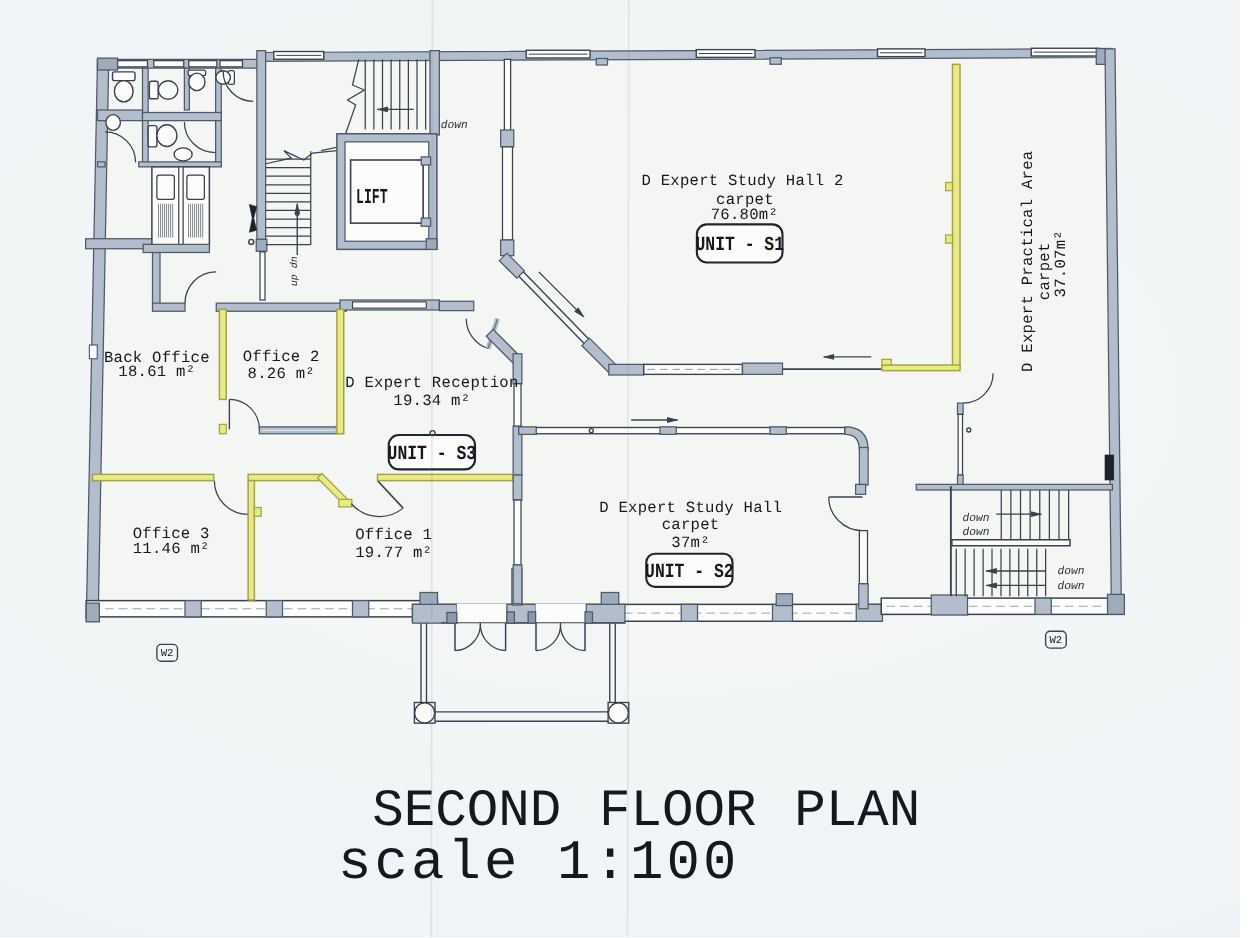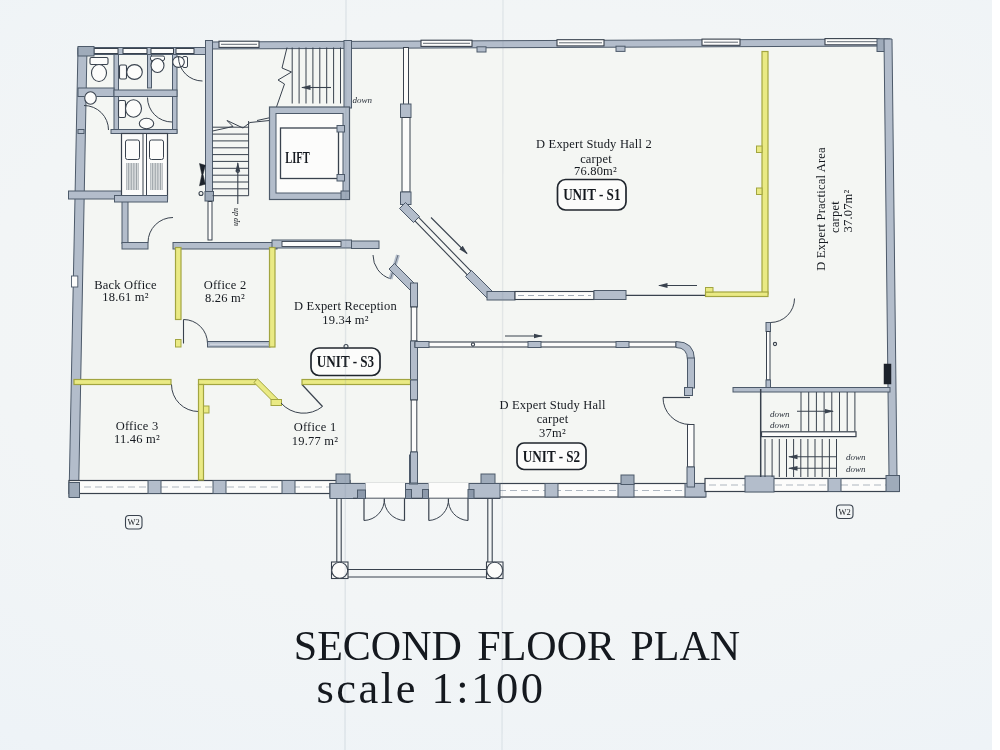--- a/index.html
+++ b/index.html
@@ -1,18 +1,18 @@
 <!DOCTYPE html>
 <html><head>
 <meta charset="utf-8">
 <style>
 html,body{margin:0;padding:0;}
 #page{position:relative;width:992px;height:750px;overflow:hidden;
 background:radial-gradient(ellipse 120% 90% at 52% 42%, #f6f7f6 0%, #f2f5f6 45%, #eef3f7 75%, #e9f0f6 100%);
-font-family:Liberation Serif, serif;}
+font-family:Liberation Mono, monospace;}
 svg{position:absolute;left:0;top:0;}
 #plan{filter:blur(0.28px);}
 text{fill:#15191f;}
 .rm{font-size:12.5px;letter-spacing:.2px;}
 .hand{font-size:9px;font-style:italic;fill:#2a313b;}
 .ub{font-weight:bold;font-size:16px;}
 </style>
 </head>
 <body>
 <div id="page">

